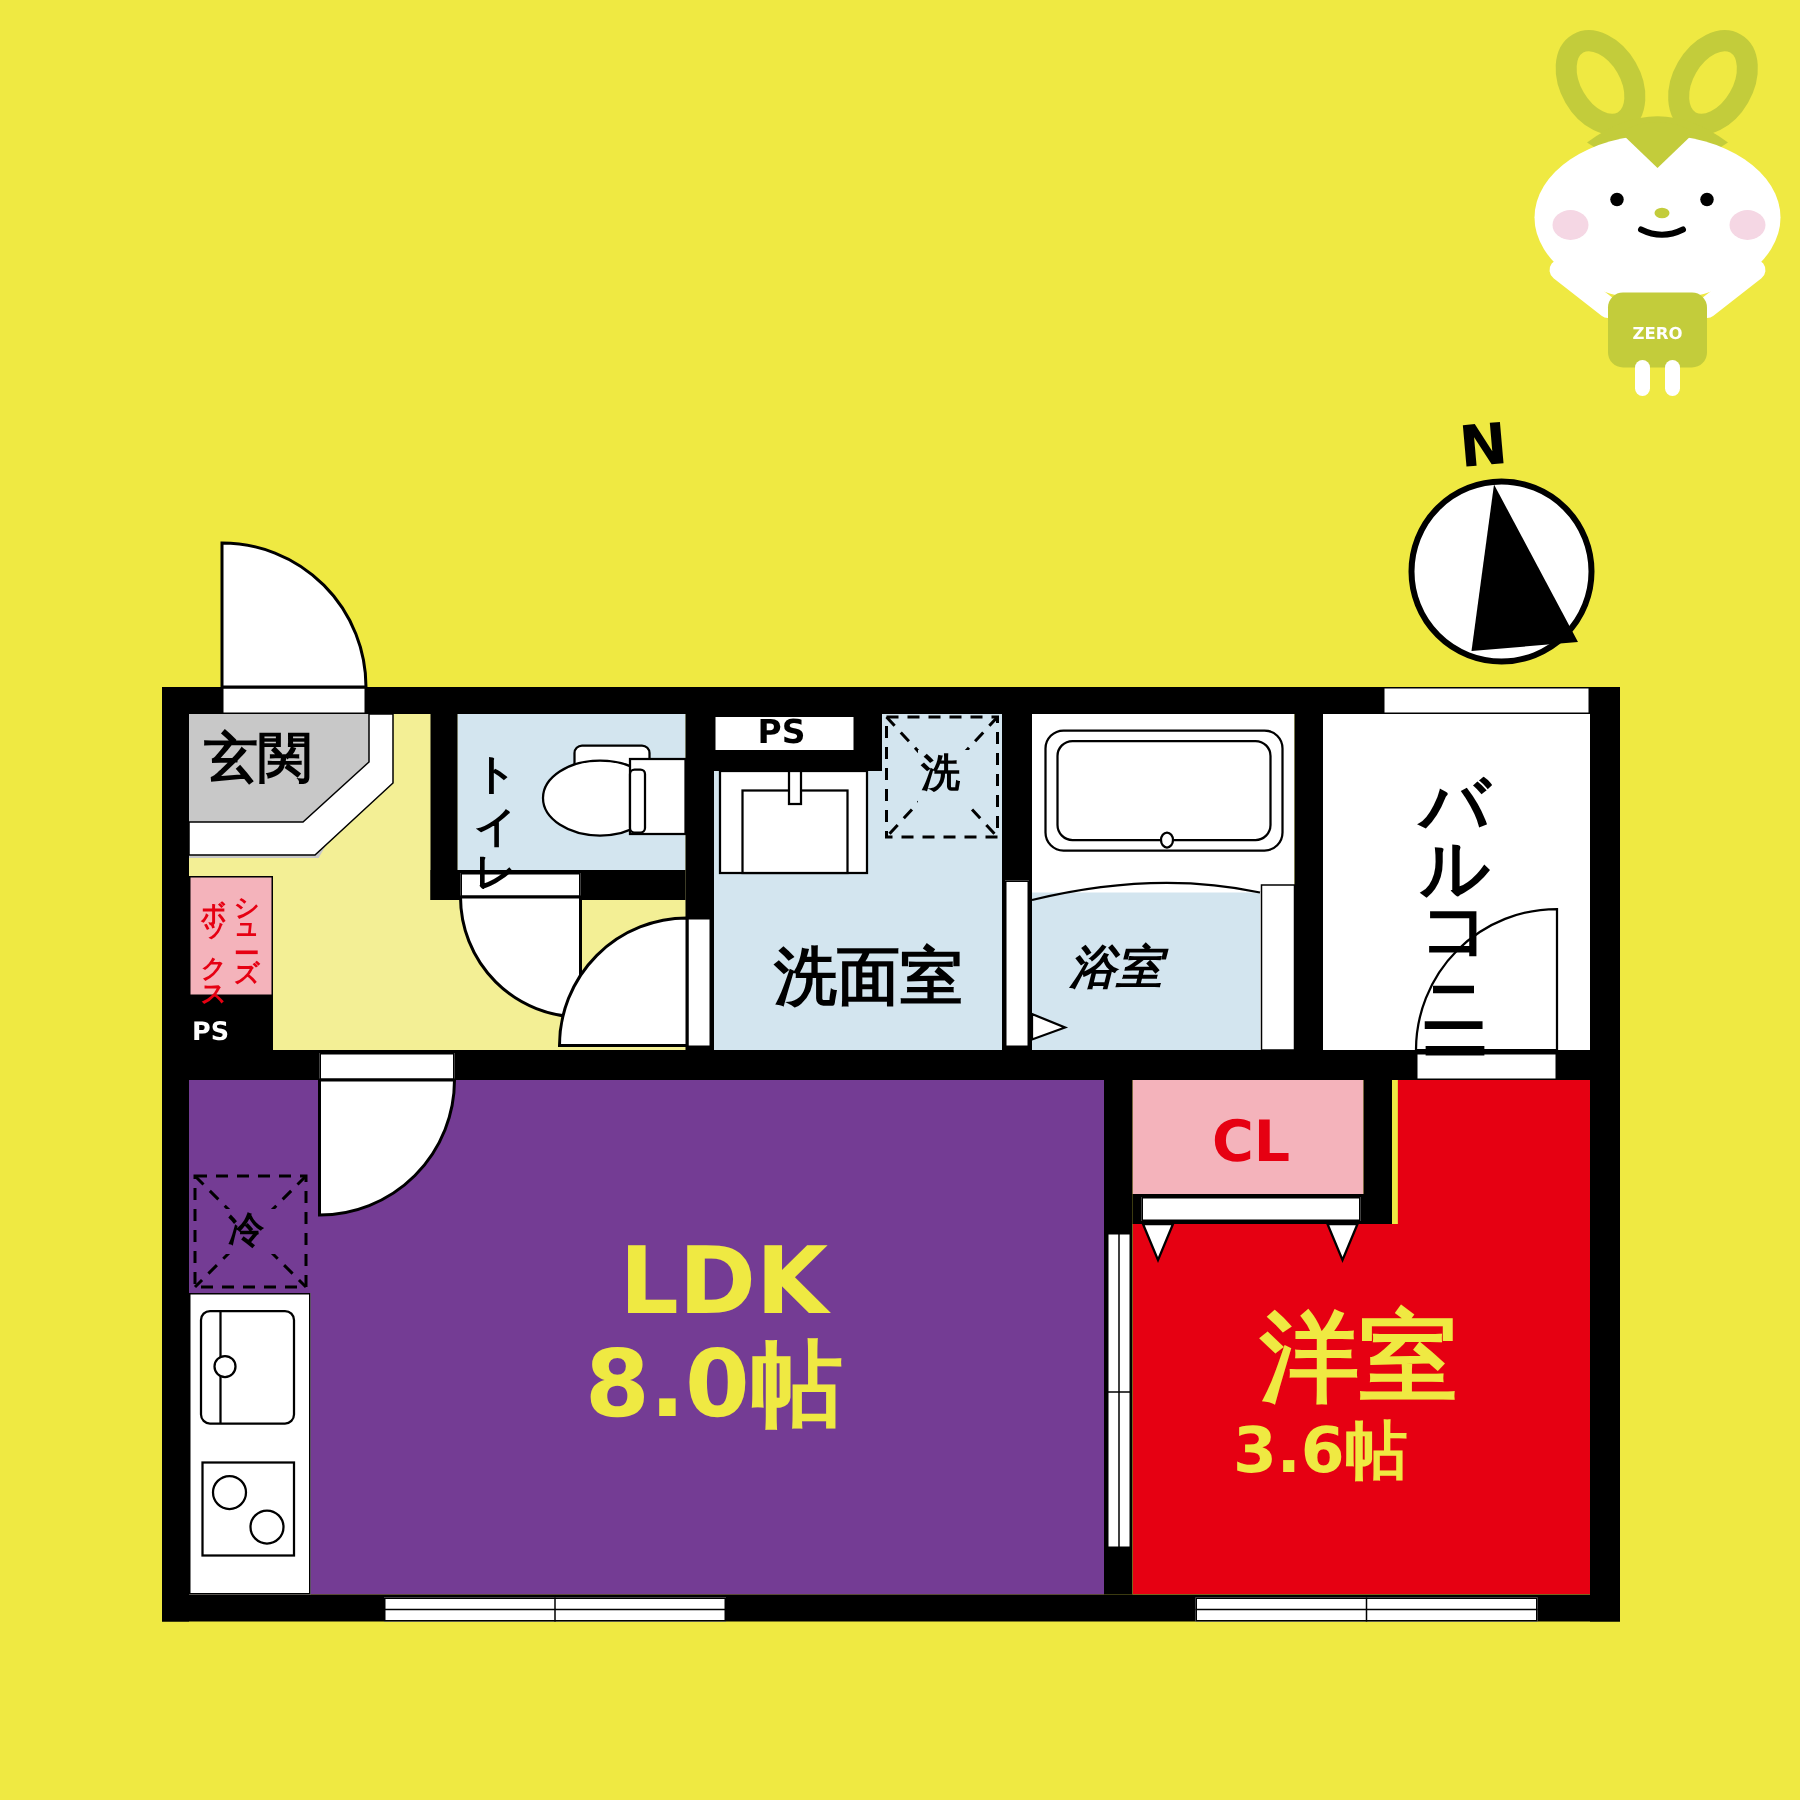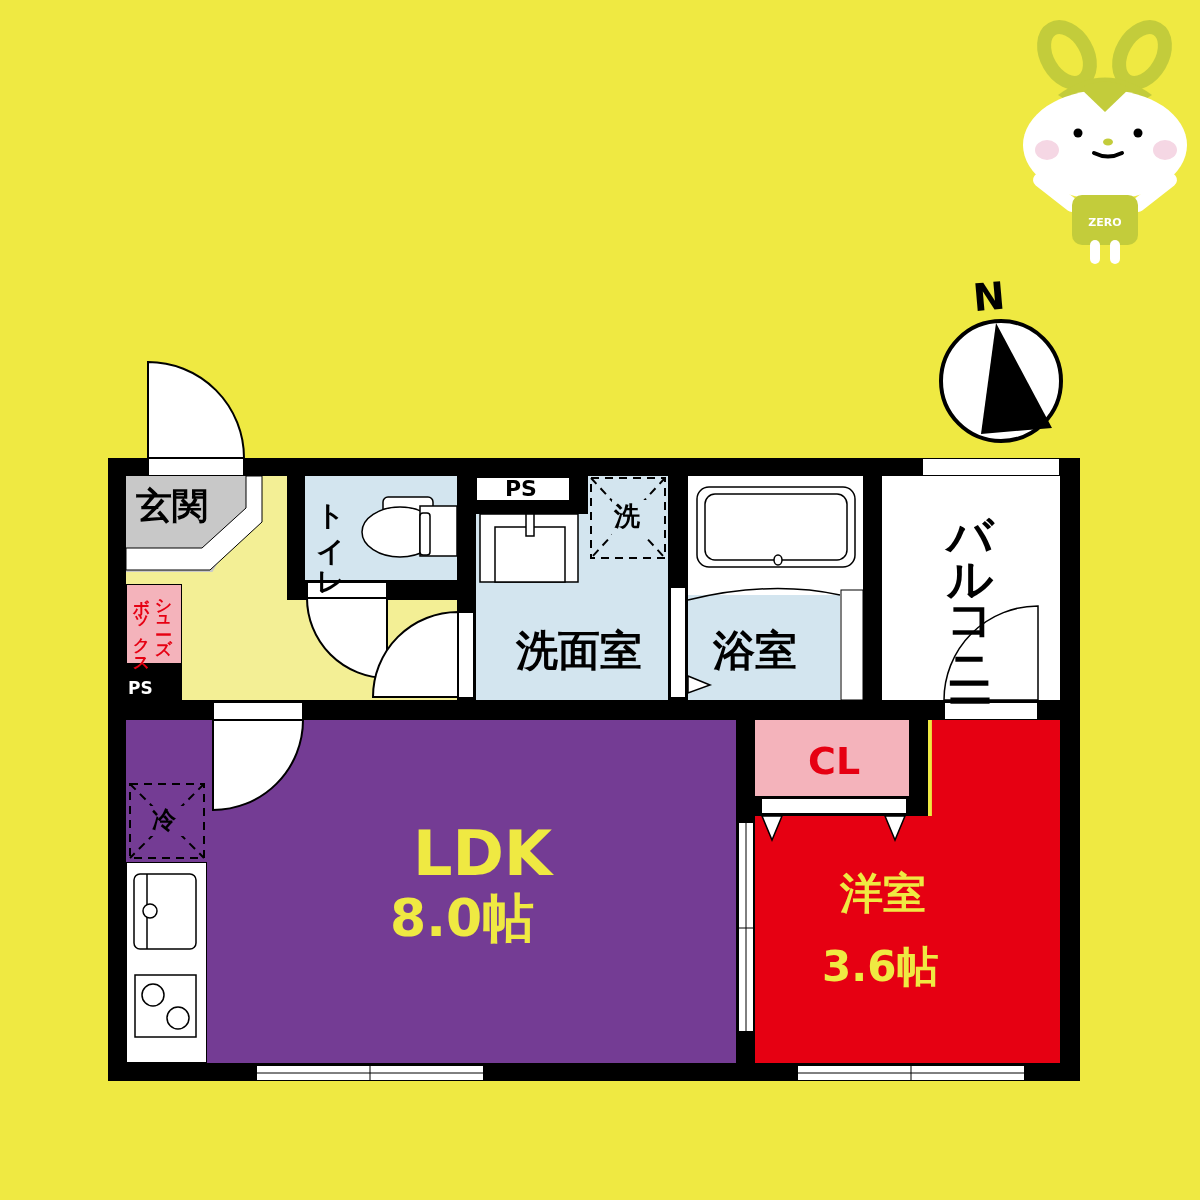--- a/index.html
+++ b/index.html
@@ -186,25 +186,25 @@
 <div class="lbl" style="left:128px;top:680px;font-size:17px;color:#fff;">PS</div>
 
 <div class="lbl vert" style="left:316px;top:484px;font-size:28px;">トイレ</div>
 
 <div class="abs" style="left:477px;top:478px;width:92px;height:22px;background:#fff;"></div>
 <div class="lbl" style="left:505px;top:478px;font-size:22px;">PS</div>
 
 <div class="lbl" style="left:614px;top:503px;font-size:26px;">洗</div>
 
 <div class="lbl" style="left:516px;top:630px;font-size:42px;">洗面室</div>
-<div class="lbl" style="left:713px;top:630px;font-size:42px;">浴室</div>
+<div class="lbl" style="left:713px;top:630px;font-size:31px;font-style:italic;">浴室</div>
 
 <div class="lbl vert" style="left:948px;top:484px;font-size:46px;letter-spacing:-4px;">バルコニー</div>
 
 <div class="lbl" style="left:152px;top:808px;font-size:24px;">冷</div>
 
 <div class="lbl" style="left:413px;top:823px;font-size:62px;color:#efe942;">LDK</div>
-<div class="lbl" style="left:390px;top:892px;font-size:52px;color:#efe942;">8.0帖</div>
+<div class="lbl" style="left:390px;top:892px;font-size:62px;color:#efe942;">8.0帖</div>
 
 <div class="lbl" style="left:808px;top:742px;font-size:38px;color:#e60012;">CL</div>
 
-<div class="lbl" style="left:840px;top:872px;font-size:43px;color:#efe942;">洋室</div>
+<div class="lbl" style="left:840px;top:872px;font-size:66px;color:#efe942;">洋室</div>
 <div class="lbl" style="left:822px;top:946px;font-size:42px;color:#efe942;">3.6帖</div>
 
 </body></html>

